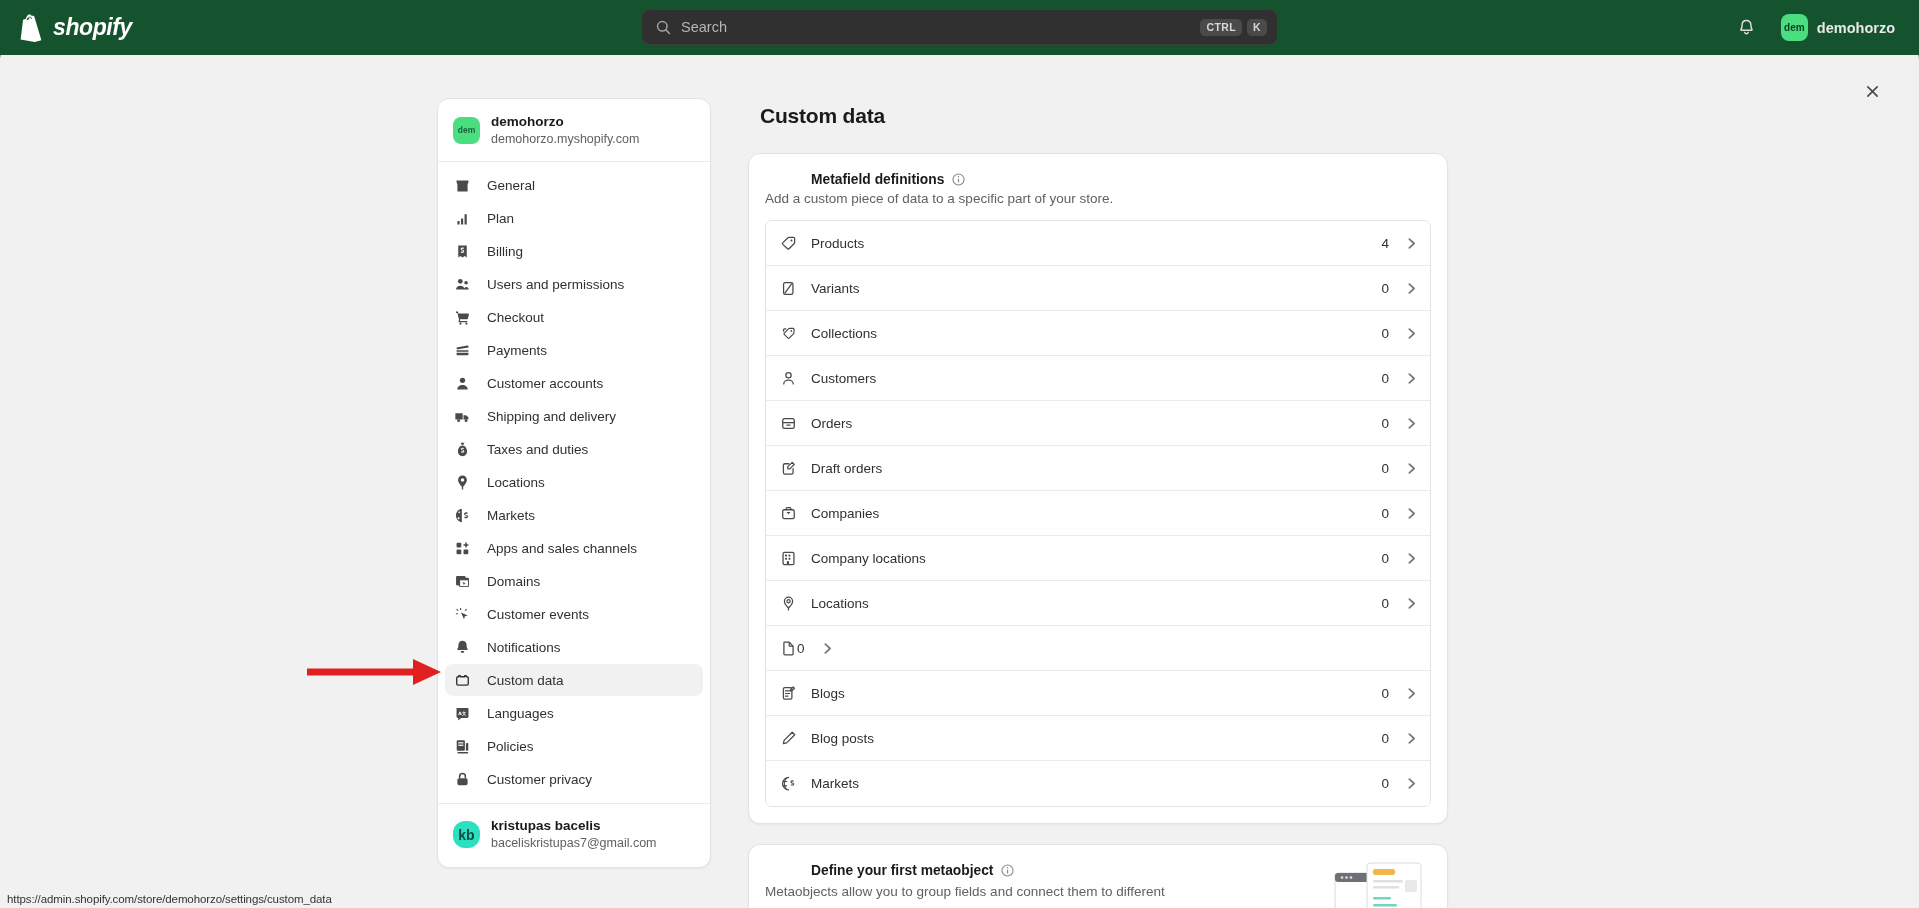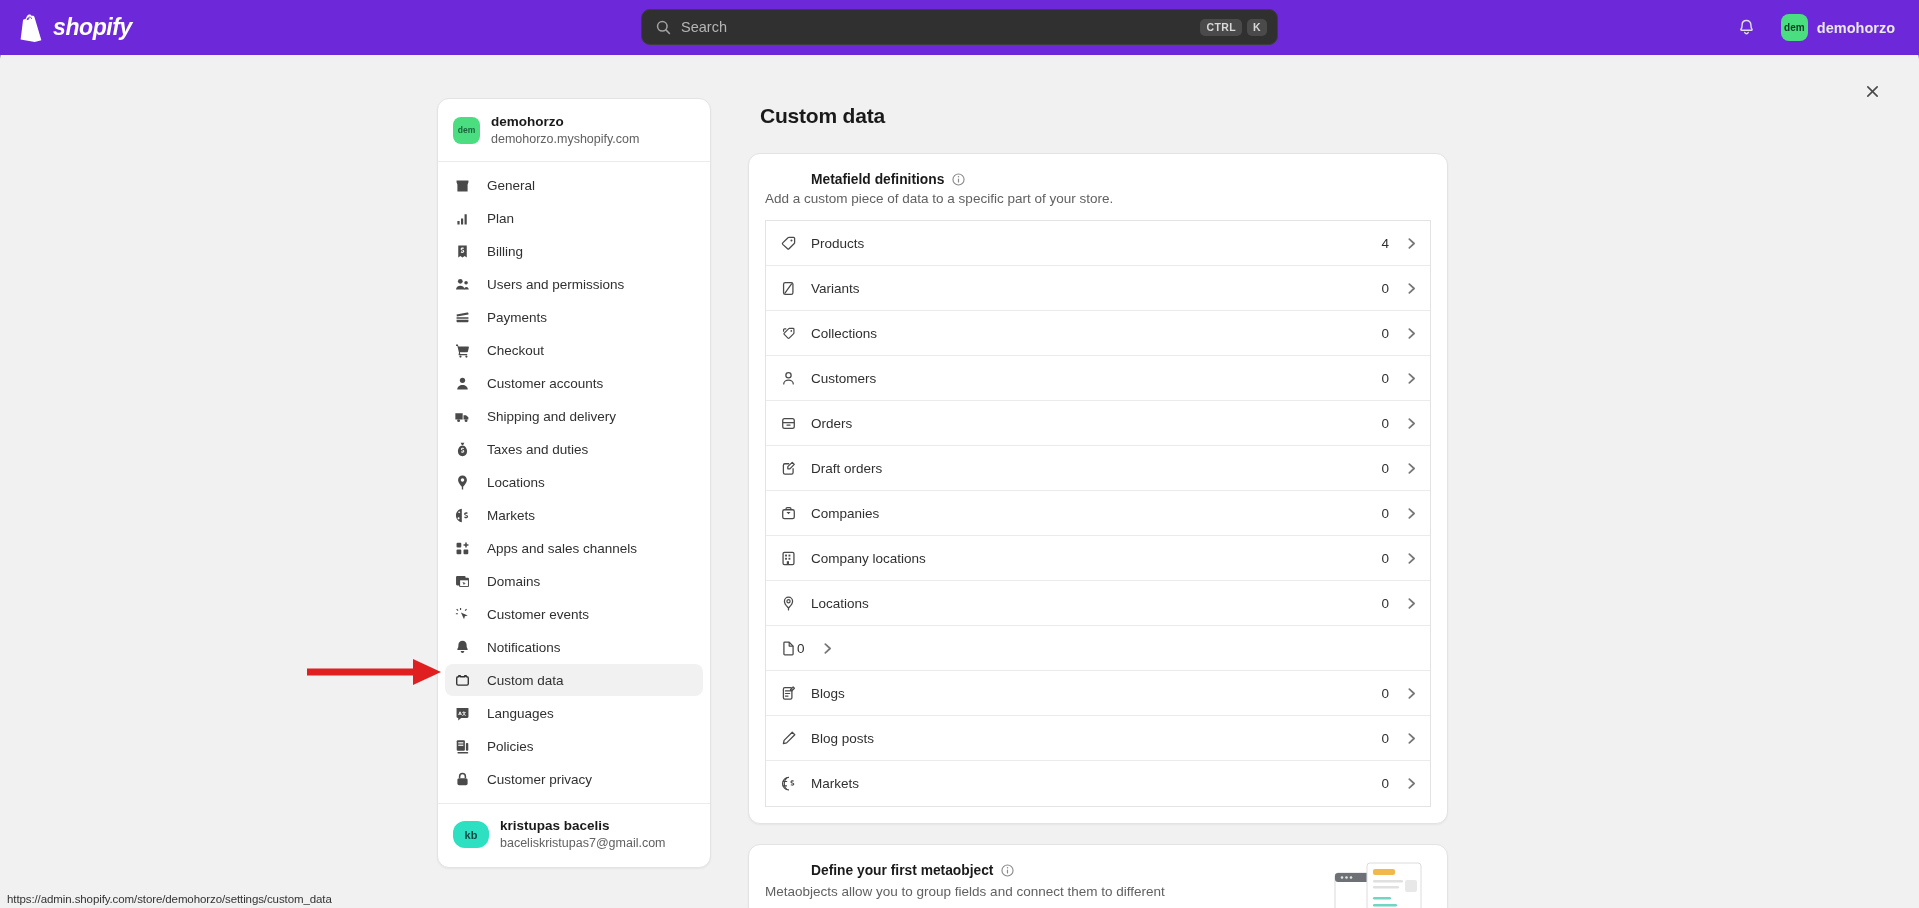--- a/index.html
+++ b/index.html
@@ -7,21 +7,21 @@
     width: 1919px; height: 908px;
     font-family: "Liberation Sans", sans-serif;
     background: #1a1a1a;
     overflow: hidden;
   }
   body { position: relative; }
 
   
   .topbar {
     position: absolute; top: 0; left: 0; width: 1919px; height: 55px;
-    background: #6d28d9;
+    background: #14532d;
     display: flex; align-items: center;
     z-index: 40;
   }
   .brand {
     display: flex; align-items: center; gap: 9px;
     margin-left: 18px;
   }
   .brand-mark { width: 26px; height: 28px; display: block; }
   .brand-word {
     color: #ffffff; font-size: 23px; font-weight: bold;
@@ -116,23 +116,23 @@
   }
   .nav-item.active { background: #f1f1f1; font-weight: normal; }
   .nav-ico { width: 17px; height: 17px; flex: none; display: block; }
 
   .nav-foot {
     display: flex; align-items: center; gap: 11px;
     padding: 13px 14px 15px 15px;
     border-top: 1px solid #ebebeb;
   }
   .foot-av {
-    width: 36px; height: 27px; border-radius: 12px; flex: none;
+    width: 27px; height: 27px; border-radius: 12px; flex: none;
     background: #2ee0c2; color: #0c4a42;
-    font-size: 11px; font-weight: bold;
+    font-size: 14px; font-weight: bold;
     display: flex; align-items: center; justify-content: center;
   }
   .foot-name { font-size: 13.5px; font-weight: bold; color: #1a1a1a; line-height: 1.3; }
   .foot-mail { font-size: 12.5px; color: #616161; line-height: 1.35; }
 
   
   .main {
     position: absolute; top: 98px; left: 748px;
     width: 700px;
   }
@@ -145,21 +145,21 @@
     border-radius: 12px; box-shadow: 0 1px 2px rgba(0,0,0,.05);
     padding: 18px 16px 16px 16px;
   }
   .card-head { display: flex; align-items: center; gap: 7px; padding-left: 46px; }
   .card-title { font-size: 13.8px; font-weight: bold; color: #1a1a1a; }
   .info-icon { width: 15px; height: 15px; display: block; }
   .card-sub { font-size: 13.5px; color: #616161; margin-top: 4px; }
 
   .rows {
     margin-top: 14px;
-    border: 1px solid #e3e3e3; border-radius: 0; overflow: hidden;
+    border: 1px solid #e3e3e3; border-radius: 7px; overflow: hidden;
   }
   .row {
     display: flex; align-items: center;
     height: 45px; padding: 0 12px 0 14px;
     border-bottom: 1px solid #ebebeb;
     background: #fff;
   }
   .row:last-child { border-bottom: none; }
   .row-ico { width: 17px; height: 17px; flex: none; display: block; }
   .row-label { flex: 1; font-size: 13.5px; color: #303030; margin-left: 14px; }
@@ -266,32 +266,32 @@
           <circle cx="7.4" cy="6.3" r="2.8" fill="#4a4a4a"></circle>
           <path fill="#4a4a4a" d="M2.4 16c0-2.6 2.2-4.5 5-4.5s5 1.9 5 4.5H2.4z"></path>
           <circle cx="14.2" cy="8" r="2.1" fill="#4a4a4a"></circle>
           <path fill="#4a4a4a" d="M11.6 16c.2-1.9 1.4-3.2 2.9-3.2 1.6 0 2.9 1.4 2.9 3.2h-5.8z"></path>
         </svg>
       <span>Users and permissions</span>
     </div>
 
     <div class="nav-item">
       <svg class="nav-ico" viewBox="0 0 20 20">
-          <path fill="#4a4a4a" d="M3 6.4l12.6-2.2c.8-.1 1.4.4 1.4 1.2v1.1L3.4 8.9 3 6.4zM3 9.8h14v1.6H3V9.8zM3 12.6h14v1.8c0 .7-.5 1.2-1.2 1.2H4.2C3.5 15.6 3 15.1 3 14.4v-1.8z"></path>
-        </svg>
-      <span>Payments</span>
-    </div>
-
-    <div class="nav-item">
-      <svg class="nav-ico" viewBox="0 0 20 20">
           <path fill="#4a4a4a" d="M2.4 3h2.2l.6 2.4h11.4c.6 0 1 .5.9 1.1l-1.1 4.8c-.1.5-.5.8-1 .8H7L7.3 14h8.2v1.7H6.3c-.6 0-1-.5-.9-1.1l.5-2.1L4 4.7H2.4V3z"></path>
           <circle cx="7.6" cy="17.1" r="1.3" fill="#4a4a4a"></circle>
           <circle cx="14.6" cy="17.1" r="1.3" fill="#4a4a4a"></circle>
         </svg>
       <span>Checkout</span>
+    </div>
+
+    <div class="nav-item">
+      <svg class="nav-ico" viewBox="0 0 20 20">
+          <path fill="#4a4a4a" d="M3 6.4l12.6-2.2c.8-.1 1.4.4 1.4 1.2v1.1L3.4 8.9 3 6.4zM3 9.8h14v1.6H3V9.8zM3 12.6h14v1.8c0 .7-.5 1.2-1.2 1.2H4.2C3.5 15.6 3 15.1 3 14.4v-1.8z"></path>
+        </svg>
+      <span>Payments</span>
     </div>
 
     <div class="nav-item">
       <svg class="nav-ico" viewBox="0 0 20 20">
           <circle cx="10" cy="6.2" r="3.1" fill="#4a4a4a"></circle>
           <path fill="#4a4a4a" d="M3.8 17c0-3 2.8-5.3 6.2-5.3s6.2 2.3 6.2 5.3H3.8z"></path>
         </svg>
       <span>Customer accounts</span>
     </div>
 

